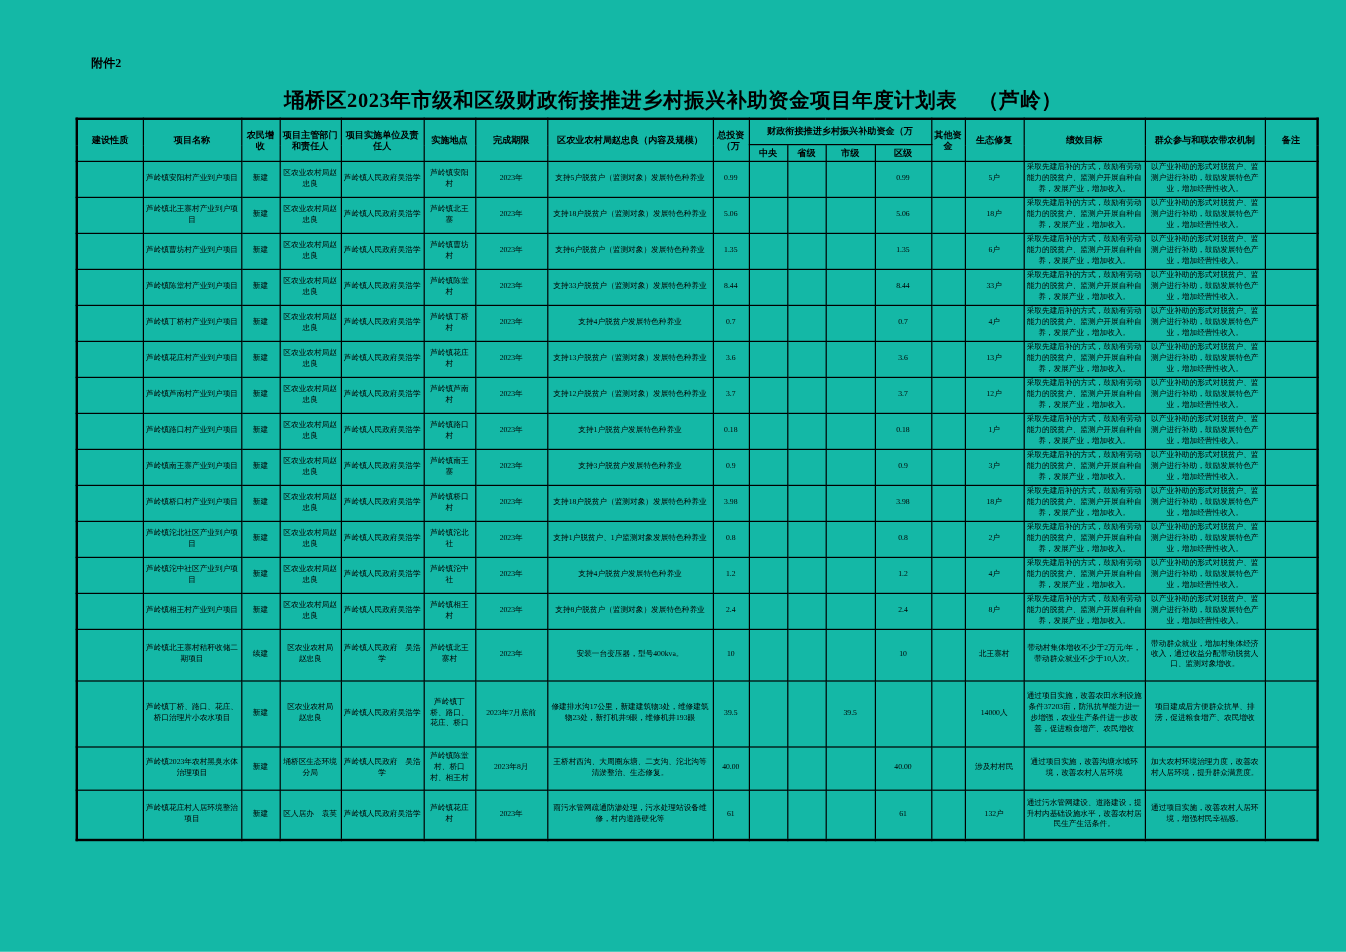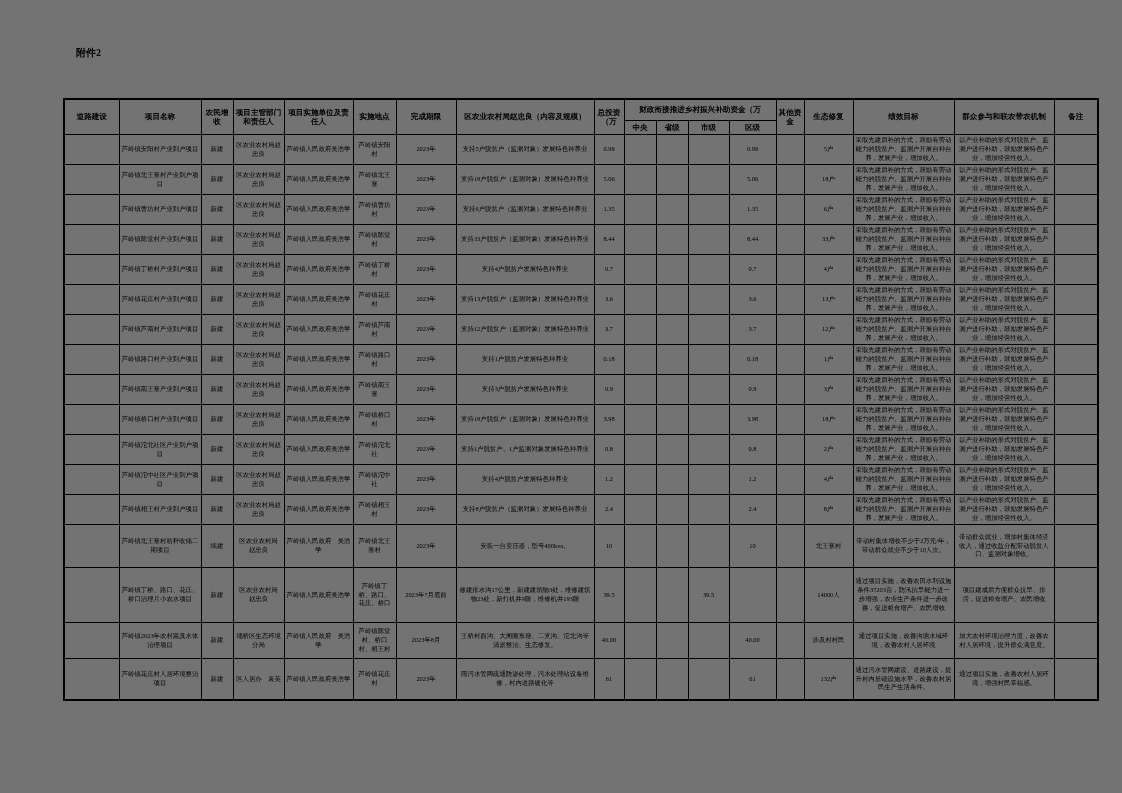--- a/index.html
+++ b/index.html
@@ -1,20 +1,20 @@
 <!DOCTYPE html>
 <html><head>
 <meta charset="utf-8">
 <style>
   html,body{margin:0;padding:0;}
   body{
     width:1122px;height:793px;background:#ffffff;overflow:hidden;
     font-family:"Liberation Serif","DejaVu Serif",serif;color:#000;
   }
-  .sheet{position:relative;width:1122px;height:793px;background:#737373;}
+  .sheet{position:relative;width:1122px;height:793px;background:#14b8a6;}
   .attachment{position:absolute;left:76px;top:46px;font-weight:bold;font-size:10px;}
   .doc-title{position:absolute;left:0;top:72px;width:1122px;text-align:center;
     font-weight:bold;font-size:17px;letter-spacing:.5px;}
   table.plan{position:absolute;left:63px;top:98px;width:1034px;
     border-collapse:collapse;table-layout:fixed;border:2px solid #000;}
   .plan th,.plan td{
     border:1px solid #000;padding:1px 2px;text-align:center;vertical-align:middle;
     word-break:break-all;overflow:hidden;
   }
   .plan th{font-size:7.6px;font-weight:bold;line-height:1.25;}
@@ -25,20 +25,21 @@
   .plan tbody tr.row-13 td{height:40px;}
   .plan tbody tr.row-14 td{height:52px;}
   .plan tbody tr.row-15 td{height:33px;}
   .plan tbody tr.row-16 td{height:38px;}
 </style>
 </head>
 <body>
 
 <div class="sheet">
   <div class="attachment">附件2</div>
+  <div class="doc-title">埇桥区2023年市级和区级财政衔接推进乡村振兴补助资金项目年度计划表　（芦岭）</div>
 
   <table class="plan">
     <colgroup>
       <col style="width:55px">
         <col style="width:82px">
         <col style="width:32px">
       <col style="width:51px">
         <col style="width:69px">
         <col style="width:43px">
       <col style="width:60px">
@@ -49,21 +50,21 @@
         <col style="width:41px">
       <col style="width:47px">
         <col style="width:28px">
         <col style="width:49px">
       <col style="width:101px">
         <col style="width:100px">
         <col style="width:44px">
     </colgroup>
     <thead>
       <tr class="h1">
-        <th rowspan="2">道路建设</th>
+        <th rowspan="2">建设性质</th>
         <th rowspan="2">项目名称</th>
         <th rowspan="2">农民增收</th>
         <th rowspan="2">项目主管部门和责任人</th>
         <th rowspan="2">项目实施单位及责任人</th>
         <th rowspan="2">实施地点</th>
         <th rowspan="2">完成期限</th>
         <th rowspan="2">区农业农村局赵忠良（内容及规模）</th>
         <th rowspan="2">总投资（万</th>
         <th colspan="4">财政衔接推进乡村振兴补助资金（万</th>
         <th rowspan="2">其他资金</th>

